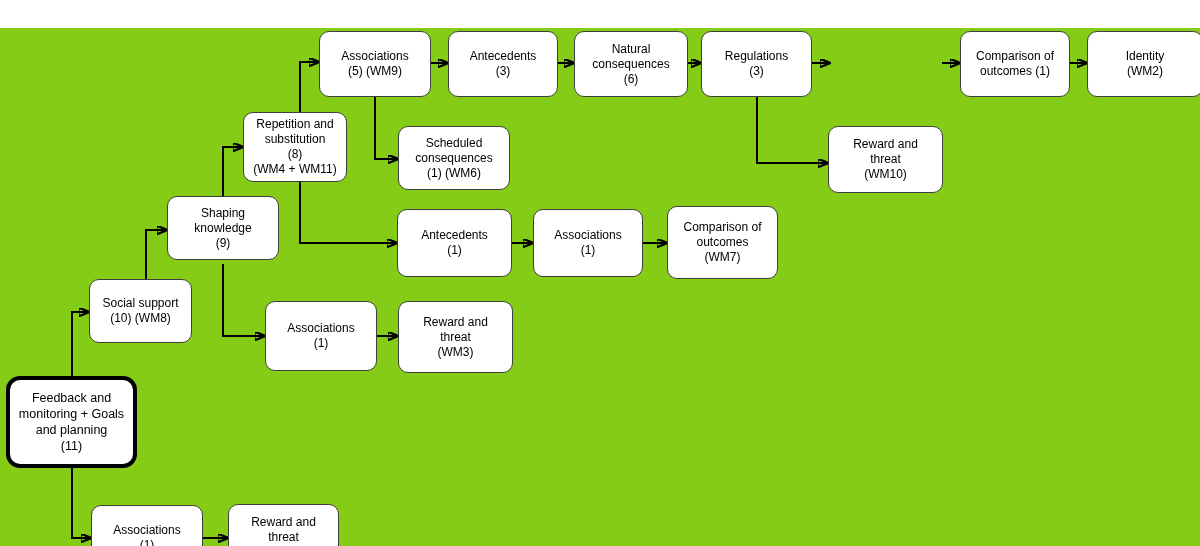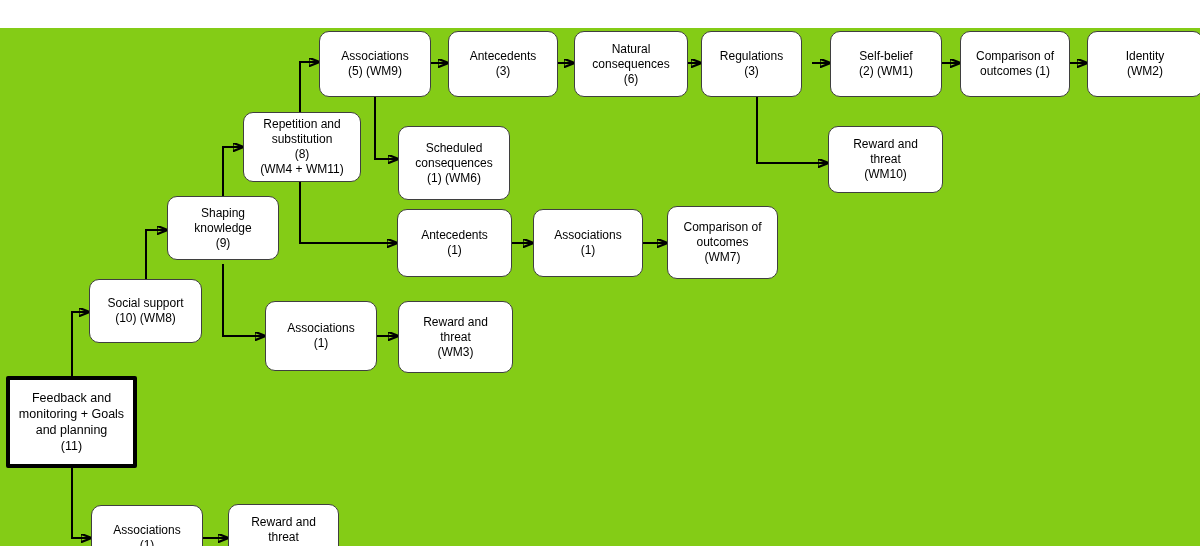--- a/index.html
+++ b/index.html
@@ -39,21 +39,21 @@
     justify-content: center;
     text-align: center;
     color: #000000;
     font-size: 12px;
     line-height: 15px;
     white-space: pre-line;
     padding: 1px 2px;
   }
   .node.emphasis {
     border: 4.5px solid #000000;
-    border-radius: 2px;
+    border-radius: 14px;
     font-size: 12.5px;
     line-height: 16px;
   }
 </style>
 </head>
 <body>
 
 <div class="canvas">
 
   <svg class="connectors" viewBox="0 0 1200 546" xmlns="http://www.w3.org/2000/svg">
@@ -89,44 +89,40 @@
   </div>
   <div class="node" style="left:448px;top:3px;width:110px;height:66px">
     <span>Antecedents
 (3)</span>
   </div>
   <div class="node" style="left:574px;top:3px;width:114px;height:66px">
     <span>Natural
 consequences
 (6)</span>
   </div>
-  <div class="node" style="left:701px;top:3px;width:101px;height:66px">
+  <div class="node" style="left:701px;top:3px;width:111px;height:66px">
     <span>Regulations
 (3)</span>
-  </div>
-  <div class="node" style="left:830px;top:3px;width:112px;height:66px">
-    <span>Self-belief
-(2) (WM1)</span>
   </div>
   <div class="node" style="left:960px;top:3px;width:110px;height:66px">
     <span>Comparison of
 outcomes (1)</span>
   </div>
   <div class="node" style="left:1087px;top:3px;width:116px;height:66px">
     <span>Identity
 (WM2)</span>
   </div>
 
-  <div class="node" style="left:243px;top:84px;width:118px;height:70px">
+  <div class="node" style="left:243px;top:84px;width:104px;height:70px">
     <span>Repetition and
 substitution
 (8)
 (WM4 + WM11)</span>
   </div>
-  <div class="node" style="left:398px;top:98px;width:112px;height:74px">
+  <div class="node" style="left:398px;top:98px;width:112px;height:64px">
     <span>Scheduled
 consequences
 (1) (WM6)</span>
   </div>
   <div class="node" style="left:828px;top:98px;width:115px;height:67px">
     <span>Reward and
 threat
 (WM10)</span>
   </div>
 
@@ -142,21 +138,21 @@
   <div class="node" style="left:533px;top:181px;width:110px;height:68px">
     <span>Associations
 (1)</span>
   </div>
   <div class="node" style="left:667px;top:178px;width:111px;height:73px">
     <span>Comparison of
 outcomes
 (WM7)</span>
   </div>
 
-  <div class="node" style="left:89px;top:251px;width:113px;height:64px">
+  <div class="node" style="left:89px;top:251px;width:103px;height:64px">
     <span>Social support
 (10) (WM8)</span>
   </div>
   <div class="node" style="left:265px;top:273px;width:112px;height:70px">
     <span>Associations
 (1)</span>
   </div>
   <div class="node" style="left:398px;top:273px;width:115px;height:72px">
     <span>Reward and
 threat

